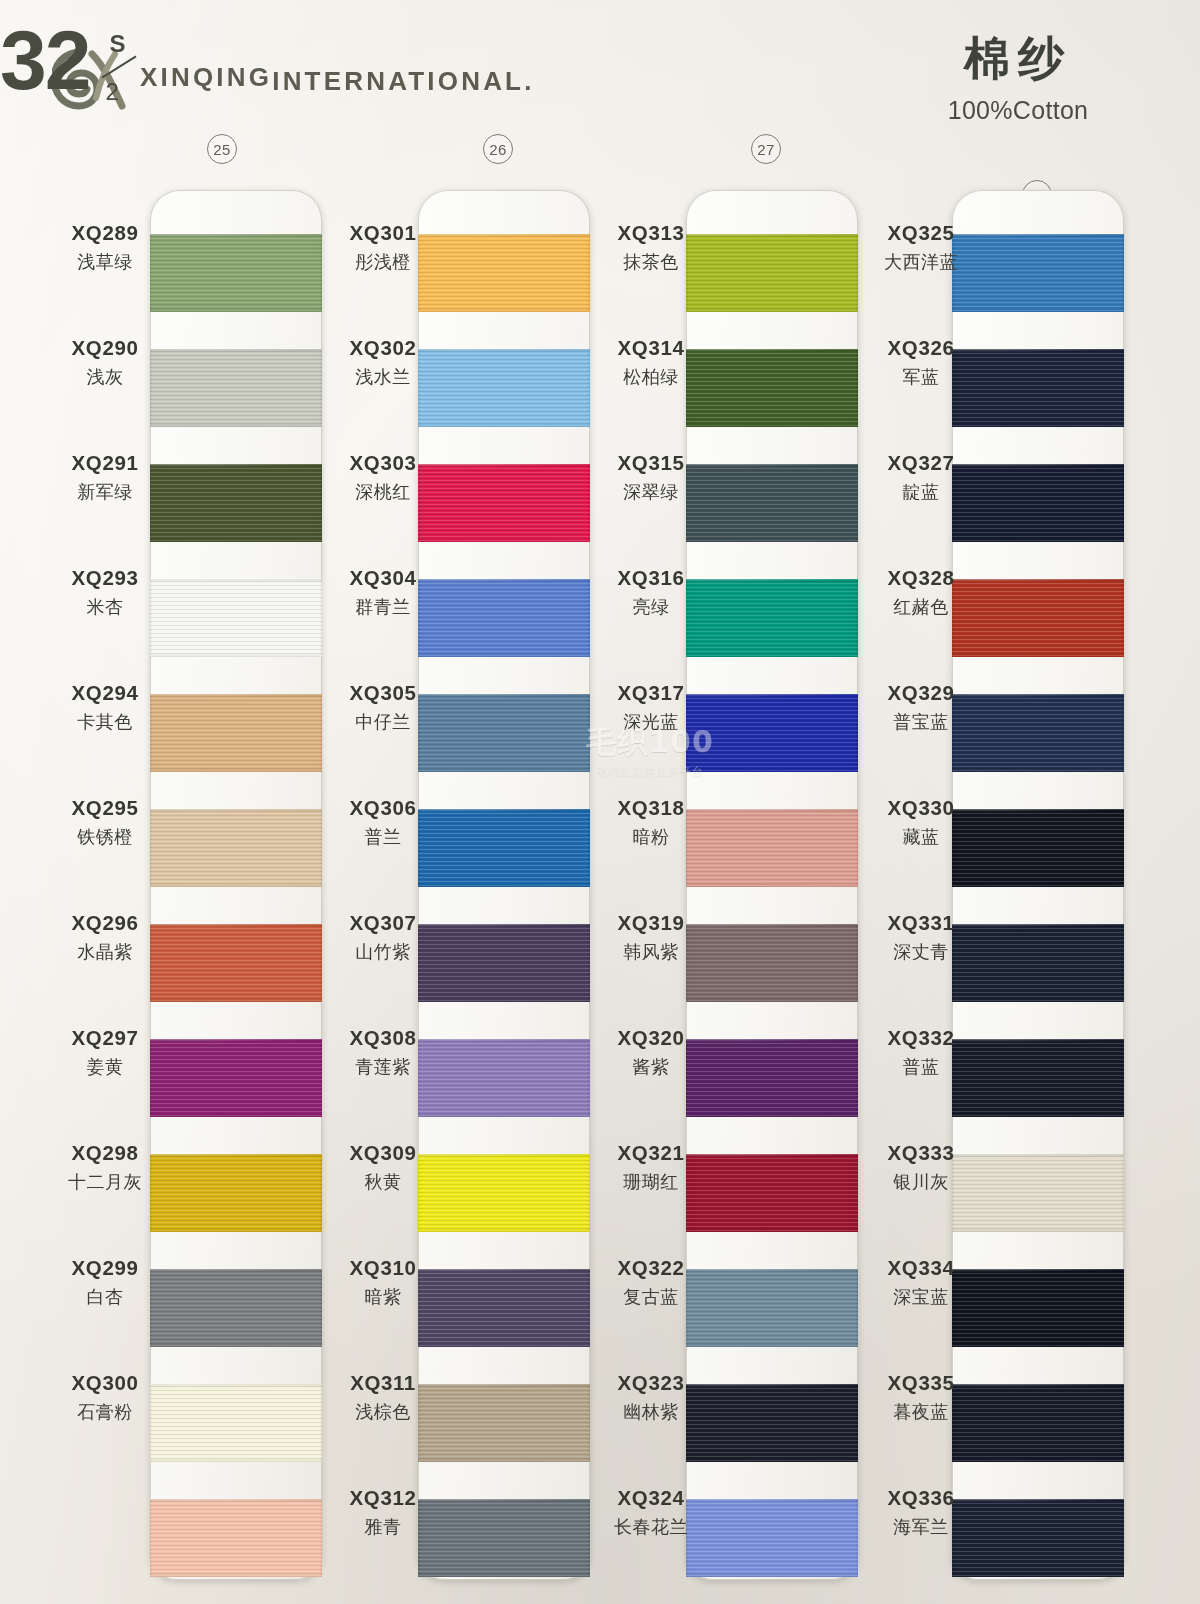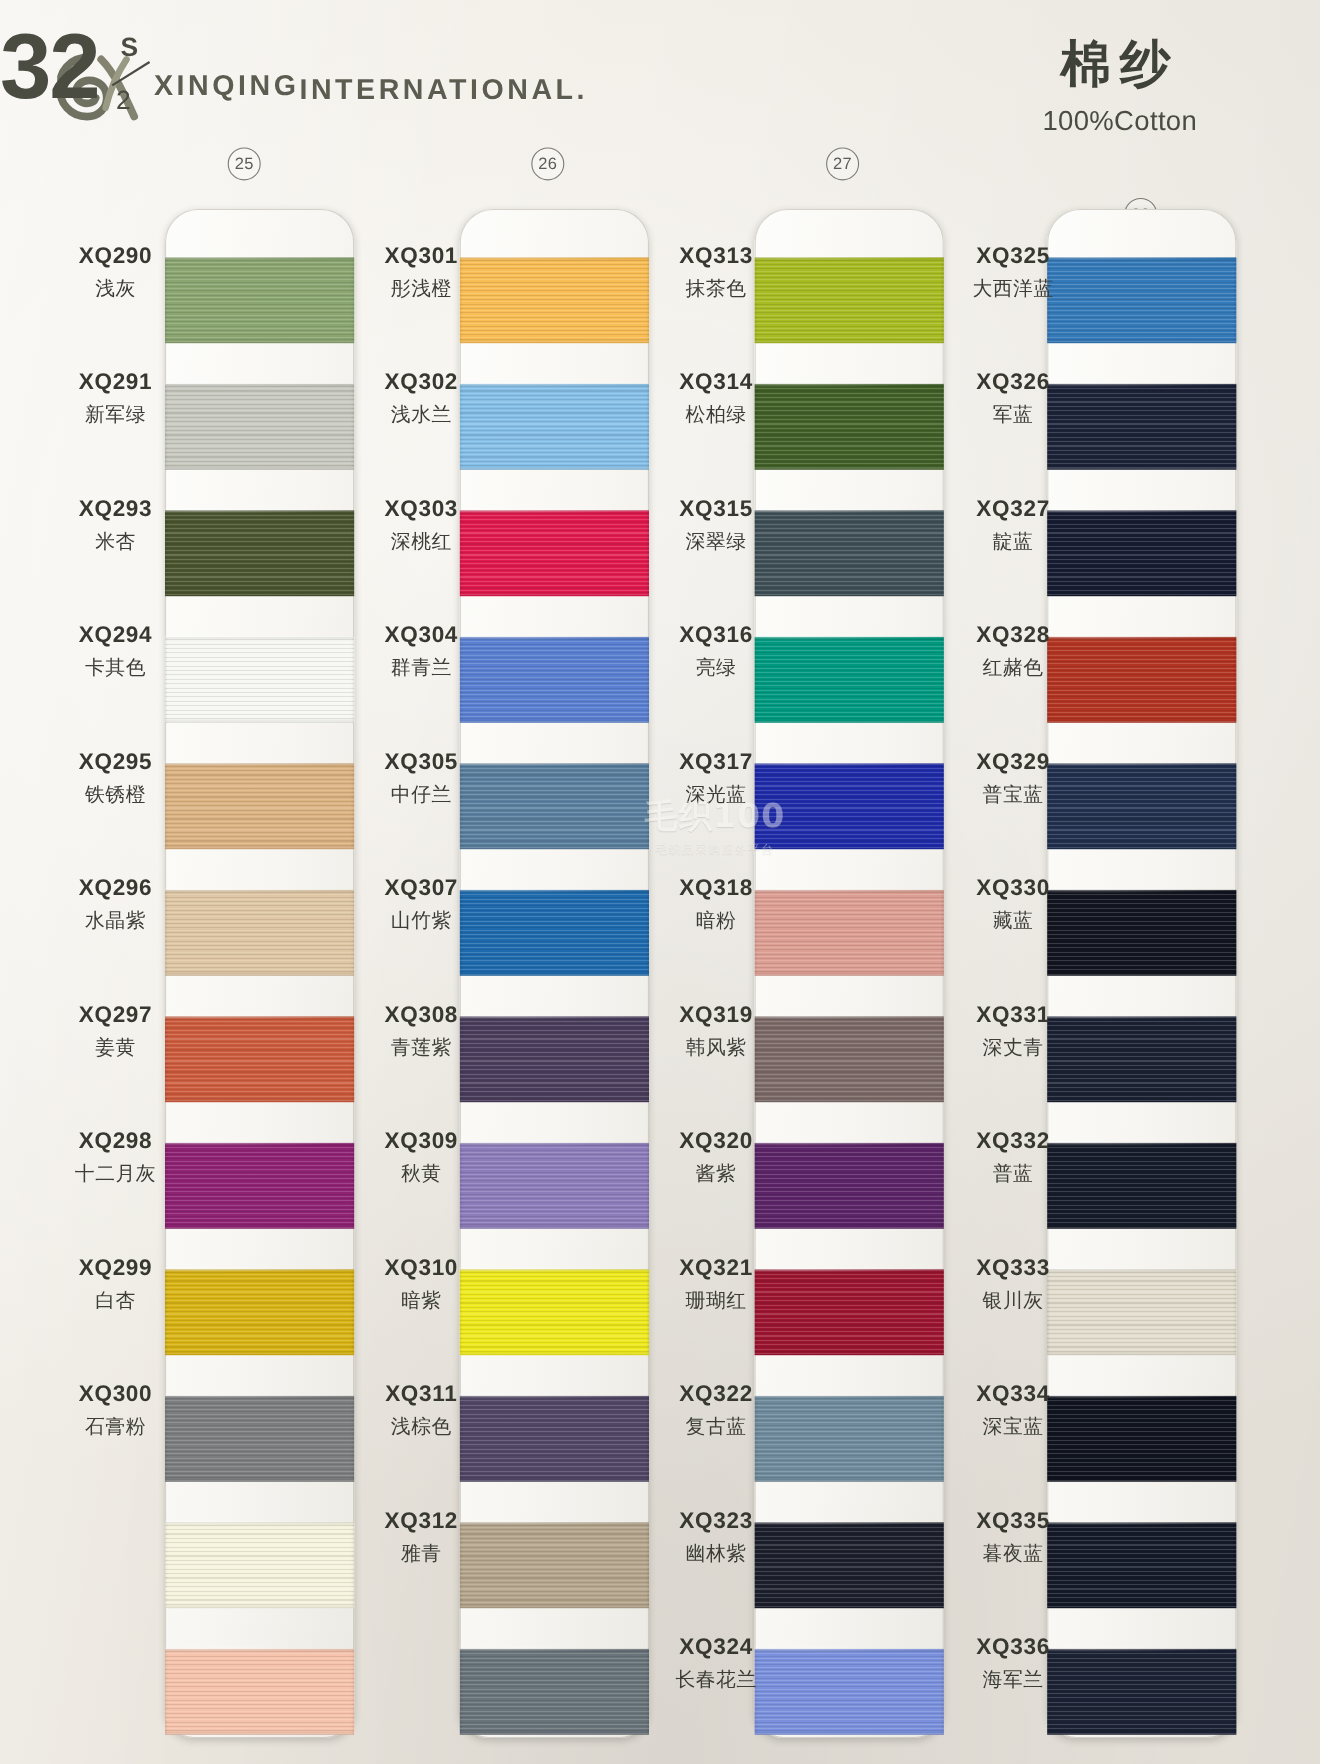--- a/index.html
+++ b/index.html
@@ -198,20 +198,24 @@
           <div class="gap"></div>
           <div class="swatch" title="XQ298 十二月灰" style="background: rgb(123, 125, 126);"></div>
           <div class="gap"></div>
           <div class="swatch" title="XQ299 白杏" style="background: rgb(246, 244, 222);"></div>
           <div class="gap"></div>
           <div class="swatch" title="XQ300 石膏粉" style="background: rgb(246, 196, 173);"></div>
         </div>
       </div>
       <div class="labels" style="left: 40px;">
         <div class="label-row">
+          <div class="code">XQ289</div>
+          <div class="cname">浅草绿</div>
+        </div>
+        <div class="label-row">
           <div class="code">XQ290</div>
           <div class="cname">浅灰</div>
         </div>
         <div class="label-row">
           <div class="code">XQ291</div>
           <div class="cname">新军绿</div>
         </div>
         <div class="label-row">
           <div class="code">XQ293</div>
           <div class="cname">米杏</div>
@@ -289,20 +293,24 @@
         </div>
         <div class="label-row">
           <div class="code">XQ304</div>
           <div class="cname">群青兰</div>
         </div>
         <div class="label-row">
           <div class="code">XQ305</div>
           <div class="cname">中仔兰</div>
         </div>
         <div class="label-row">
+          <div class="code">XQ306</div>
+          <div class="cname">普兰</div>
+        </div>
+        <div class="label-row">
           <div class="code">XQ307</div>
           <div class="cname">山竹紫</div>
         </div>
         <div class="label-row">
           <div class="code">XQ308</div>
           <div class="cname">青莲紫</div>
         </div>
         <div class="label-row">
           <div class="code">XQ309</div>
           <div class="cname">秋黄</div>

